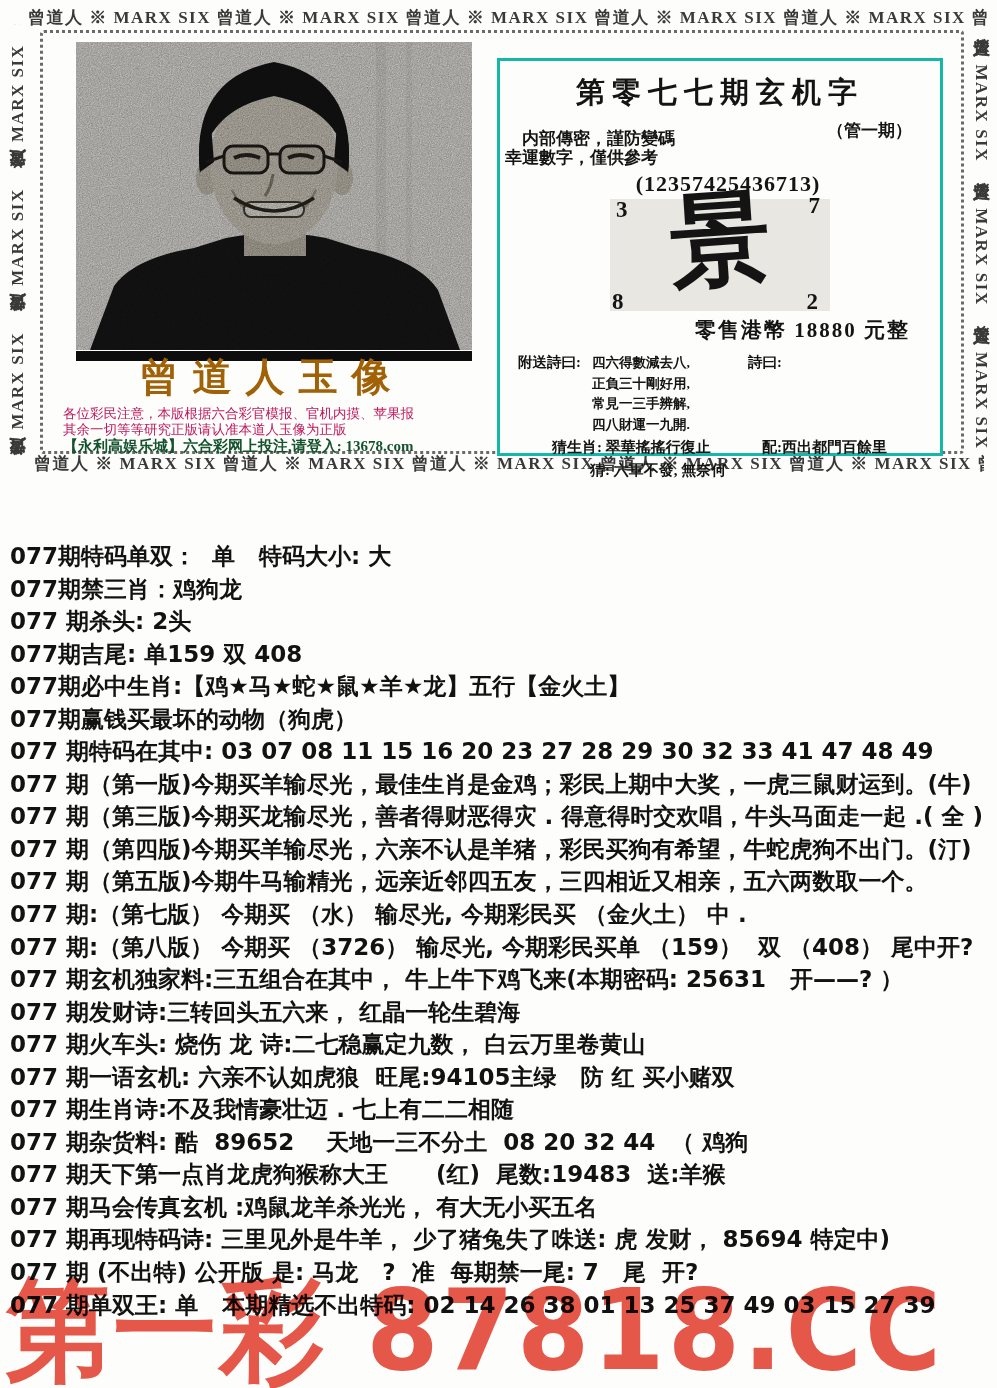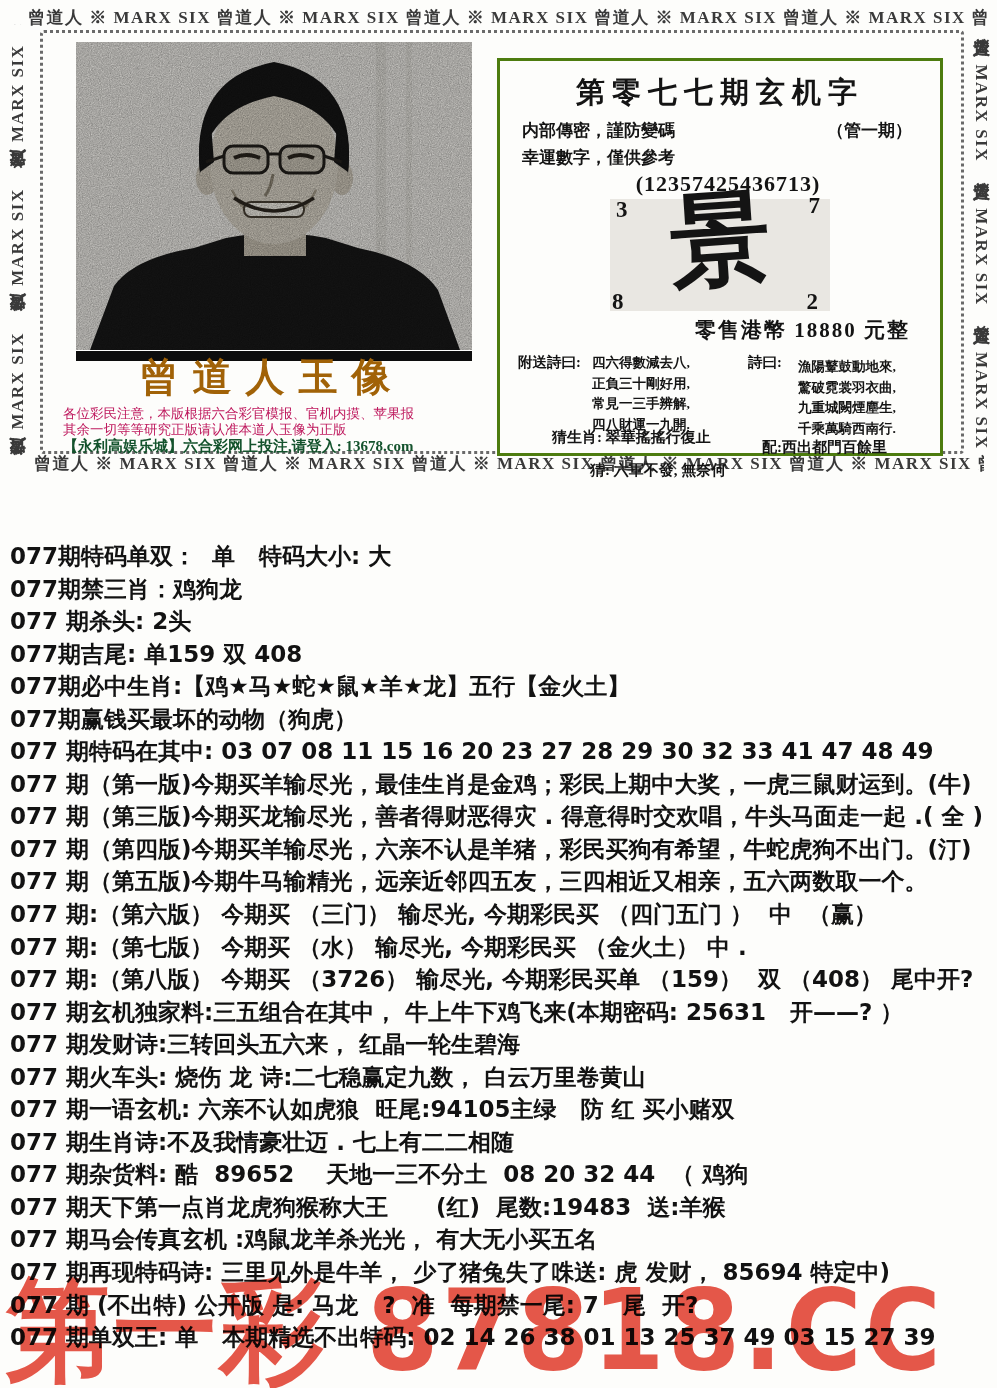--- a/index.html
+++ b/index.html
@@ -24,40 +24,40 @@
          font-family:"Liberation Serif","DejaVu Serif",serif;font-weight:bold;
          font-size:39px;letter-spacing:14px;color:#a16207;}
   .note{position:absolute;left:63px;width:425px;font-family:"Liberation Serif","DejaVu Serif",serif;
          font-size:13.5px;line-height:16px;color:#be185d;white-space:nowrap;overflow:hidden;}
   .note1{top:406px;} .note2{top:422px;}
   .panel-footer{position:absolute;left:63px;top:437px;width:430px;
          font-family:"Liberation Serif","DejaVu Serif",serif;font-weight:bold;
          font-size:15px;color:#14532d;white-space:nowrap;}
   
   .mystic{position:absolute;left:497px;top:58px;width:440px;height:392px;
-          border:3px solid #4d7c0f;background:#fdfdfb;
+          border:3px solid #14b8a6;background:#fdfdfb;
           font-family:"Liberation Serif","DejaVu Serif",serif;color:#141414;}
   .m-title{position:absolute;top:12px;left:0;width:100%;text-align:center;
           font-size:29px;font-weight:bold;letter-spacing:7px;}
   .m-line{position:absolute;font-size:17px;font-weight:bold;white-space:nowrap;}
-  .m-secret{left:22px;top:58px;text-align:center;} .m-issue{right:28px;top:58px;} .m-lucky{left:22px;top:85px;text-align:right;}
+  .m-secret{left:22px;top:66px;text-align:center;} .m-issue{right:28px;top:58px;} .m-lucky{left:5px;top:85px;text-align:right;}
   .m-code{position:absolute;top:110px;left:0;width:100%;text-align:center;
           font-size:22px;font-weight:bold;letter-spacing:1px;padding-left:8px;}
   .m-charwrap{position:absolute;top:138px;left:110px;width:220px;height:112px;background:#e9e7e2;}
   .m-bigchar{position:absolute;left:0;top:-14px;width:100%;text-align:center;
           font-size:100px;font-weight:bold;line-height:112px;transform:rotate(-4deg);}
   .m-corner{position:absolute;font-size:23px;font-weight:bold;}
   .c-tl{left:6px;top:-2px;} .c-tr{right:10px;top:-6px;} .c-bl{left:2px;bottom:-4px;} .c-br{right:12px;bottom:-4px;}
   .m-price{position:absolute;top:255px;right:30px;font-size:21px;font-weight:bold;letter-spacing:2px;}
   .m-poem-label{position:absolute;font-size:14.5px;font-weight:bold;white-space:nowrap;}
   .gl{left:18px;top:292px;} .pl{left:248px;top:292px;}
   .m-poem{position:absolute;font-size:13.5px;font-weight:bold;line-height:20.5px;white-space:nowrap;}
   .gift{left:92px;top:292px;} .poem{left:298px;top:296px;}
   .m-guess{position:absolute;font-size:15px;font-weight:bold;white-space:nowrap;}
-  .gz{left:52px;top:367px;} .mt{left:262px;top:377px;} .g2{left:90px;top:400px;}
+  .gz{left:52px;top:377px;} .mt{left:262px;top:377px;} .g2{left:90px;top:400px;}
   
   .body-lines{position:absolute;left:10px;top:540px;width:985px;}
   .bline{font-size:23px;line-height:32.55px;font-weight:600;white-space:pre;
          color:#121212;overflow:hidden;}
   
   .watermark{position:absolute;left:6px;top:1262px;width:995px;
          font-size:104px;font-weight:bold;letter-spacing:3px;white-space:nowrap;
          color:#e23a2a;opacity:.85;mix-blend-mode:multiply;transform:scaleY(1.08);
          font-family:"DejaVu Sans",sans-serif;}
 </style>
@@ -126,44 +126,37 @@
     </div>
     <div class="m-price">零售港幣 18880 元整</div>
     <div class="m-poem-label gl">附送詩曰:</div>
     <div class="m-poem gift">
       <div>四六得數減去八,</div>
       <div>正負三十剛好用,</div>
       <div>常見一三手辨解,</div>
       <div>四八財運一九開.</div>
     </div>
     <div class="m-poem-label pl">詩曰:</div>
-    <div class="m-poem poem">
-      <div>漁陽鼙鼓動地來,</div>
-      <div>驚破霓裳羽衣曲,</div>
-      <div>九重城闕煙塵生,</div>
-      <div>千乘萬騎西南行.</div>
-    </div>
     <div class="m-guess gz">猜生肖: 翠華搖搖行復止</div>
     <div class="m-guess mt">配:西出都門百餘里</div>
     <div class="m-guess g2">猜: 六軍不發, 無奈何</div>
   </div>
 
   <div class="body-lines">
     <div class="bline">077期特码单双：  单   特码大小: 大</div>
     <div class="bline">077期禁三肖：鸡狗龙</div>
     <div class="bline">077 期杀头: 2头</div>
     <div class="bline">077期吉尾: 单159 双 408</div>
     <div class="bline">077期必中生肖:【鸡★马★蛇★鼠★羊★龙】五行【金火土】</div>
     <div class="bline">077期赢钱买最坏的动物（狗虎）</div>
     <div class="bline">077 期特码在其中: 03 07 08 11 15 16 20 23 27 28 29 30 32 33 41 47 48 49</div>
     <div class="bline">077 期（第一版)今期买羊输尽光，最佳生肖是金鸡；彩民上期中大奖，一虎三鼠财运到。(牛)</div>
     <div class="bline">077 期（第三版)今期买龙输尽光，善者得财恶得灾 . 得意得时交欢唱，牛头马面走一起 .( 全 )</div>
     <div class="bline">077 期（第四版)今期买羊输尽光，六亲不认是羊猪，彩民买狗有希望，牛蛇虎狗不出门。(汀)</div>
     <div class="bline">077 期（第五版)今期牛马输精光，远亲近邻四五友，三四相近又相亲，五六两数取一个。</div>
-    <div class="bline">077 期:（第六版） 今期买 （三门） 输尽光, 今期彩民买 （四门五门 ）  中  （赢）</div>
     <div class="bline">077 期:（第七版） 今期买 （水） 输尽光, 今期彩民买 （金火土） 中 .</div>
     <div class="bline">077 期:（第八版） 今期买 （3726） 输尽光, 今期彩民买单 （159）  双 （408） 尾中开?</div>
     <div class="bline">077 期玄机独家料:三五组合在其中， 牛上牛下鸡飞来(本期密码: 25631   开——? ）</div>
     <div class="bline">077 期发财诗:三转回头五六来， 红晶一轮生碧海</div>
     <div class="bline">077 期火车头: 烧伤 龙 诗:二七稳赢定九数， 白云万里卷黄山</div>
     <div class="bline">077 期一语玄机: 六亲不认如虎狼  旺尾:94105主绿   防 红 买小赌双</div>
     <div class="bline">077 期生肖诗:不及我情豪壮迈 . 七上有二二相随</div>
     <div class="bline">077 期杂货料: 酷  89652    天地一三不分土  08 20 32 44  （ 鸡狗</div>
     <div class="bline">077 期天下第一点肖龙虎狗猴称大王      (红)  尾数:19483  送:羊猴</div>
     <div class="bline">077 期马会传真玄机 :鸡鼠龙羊杀光光， 有大无小买五名</div>

